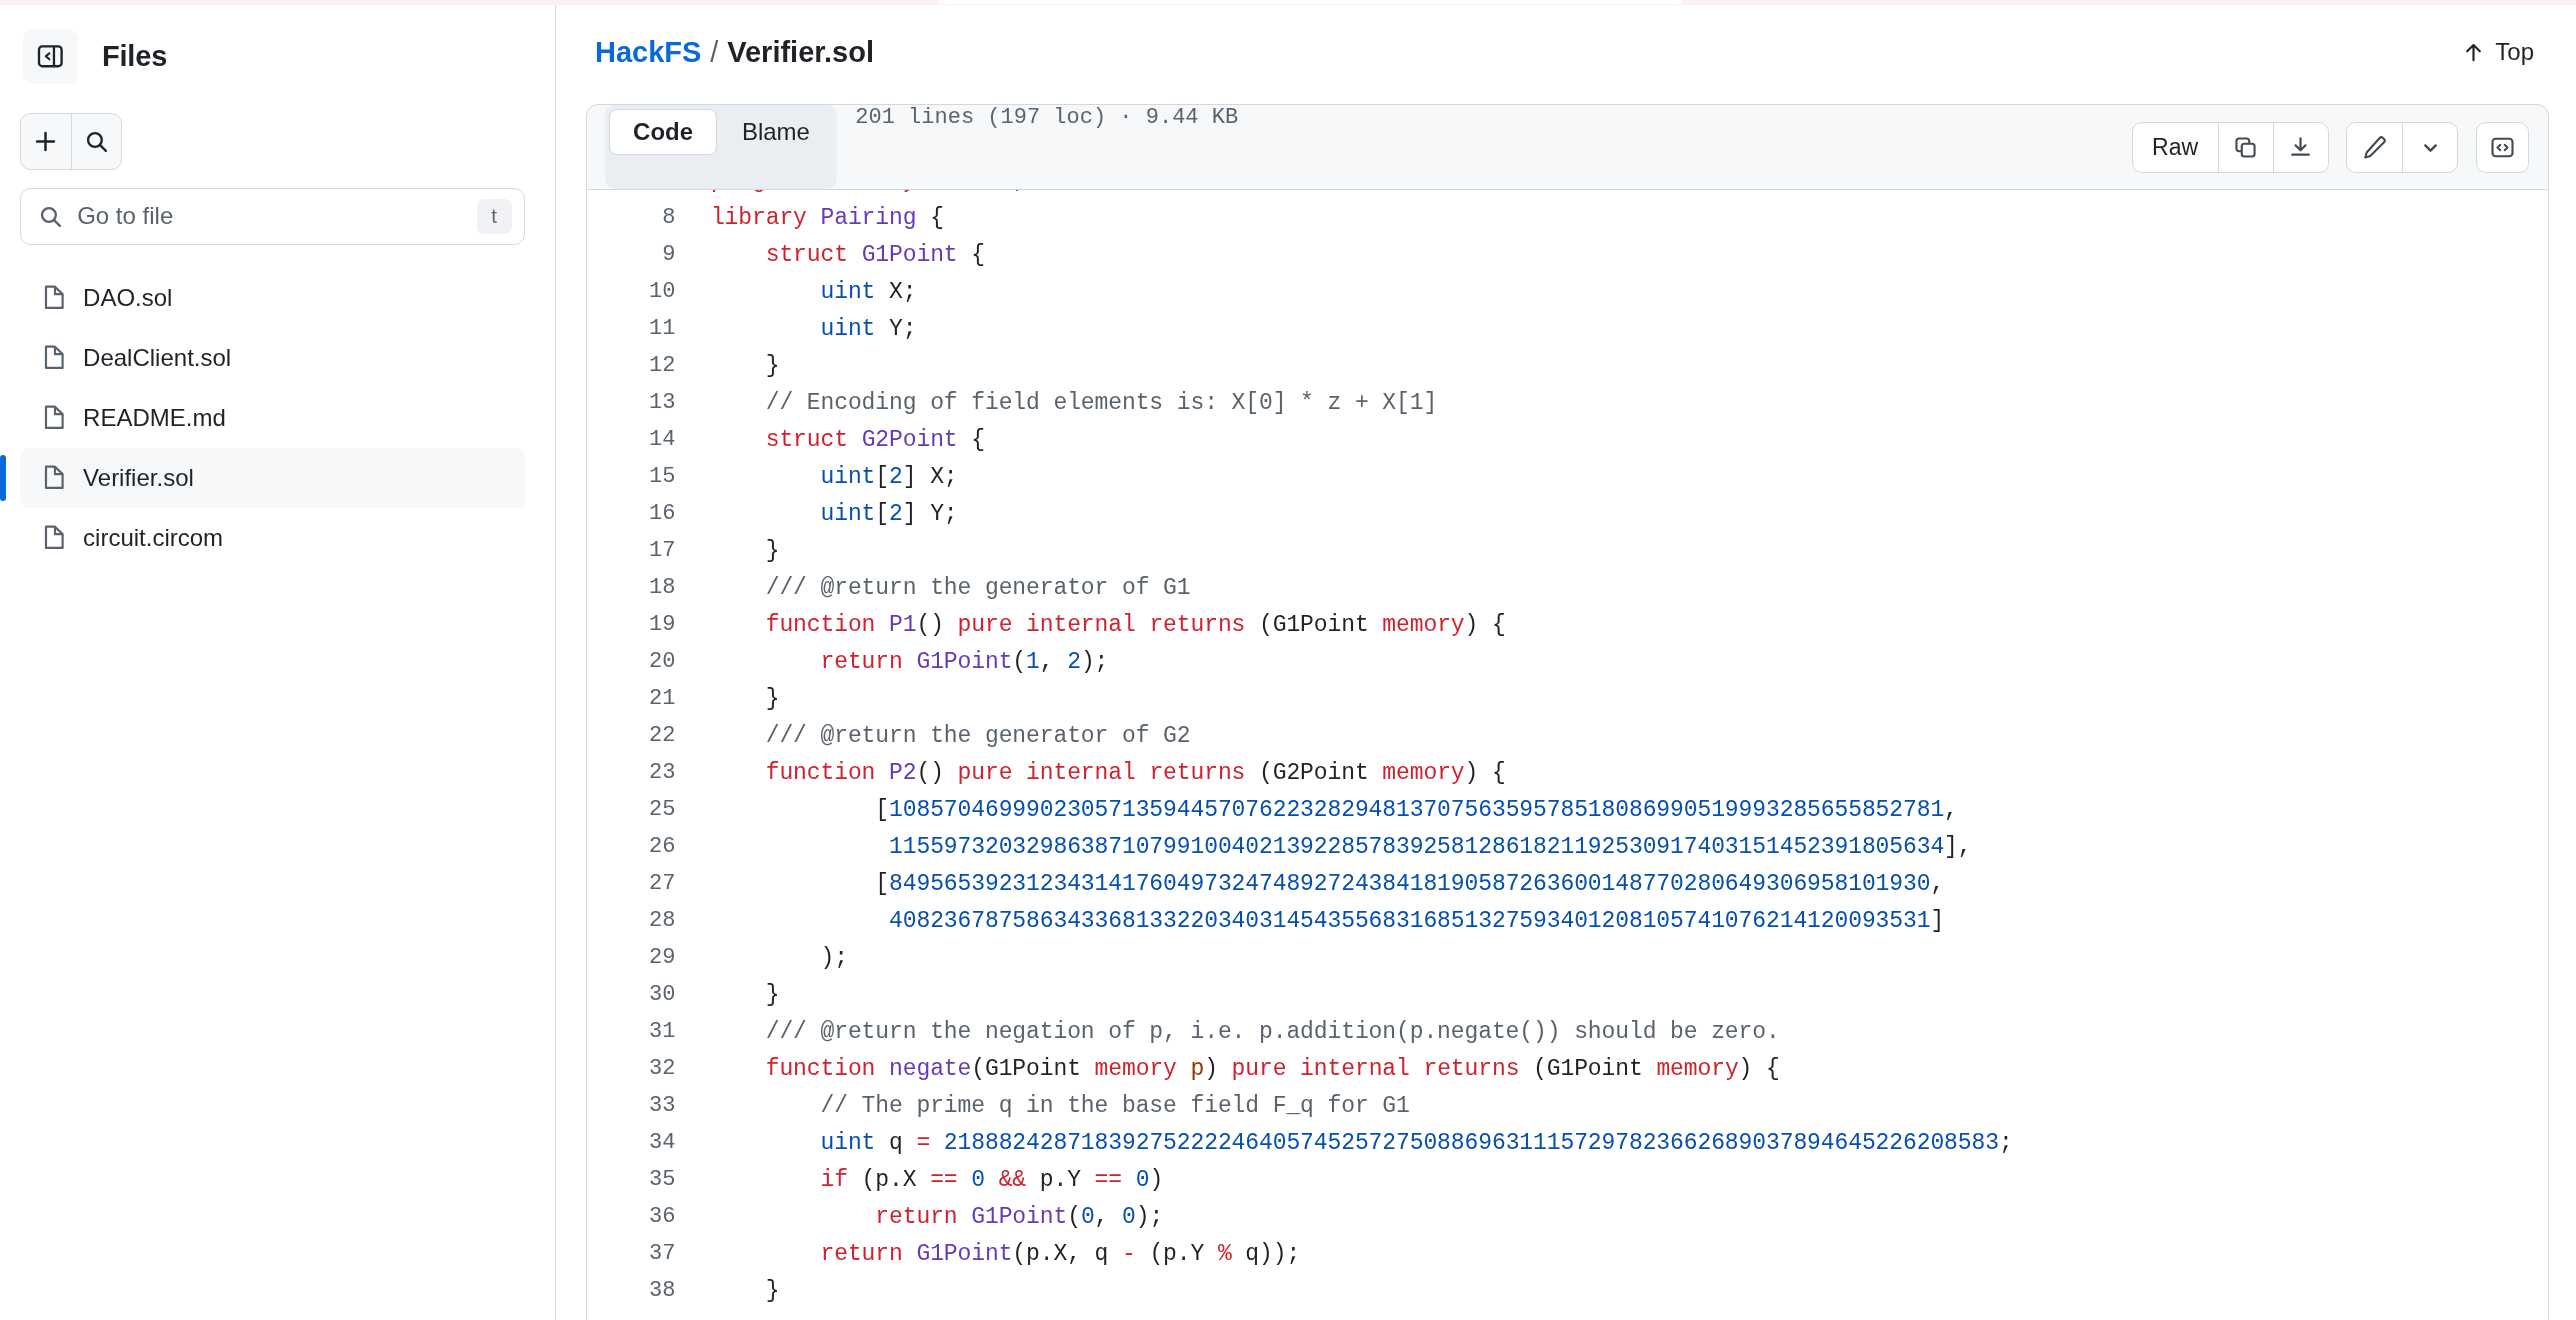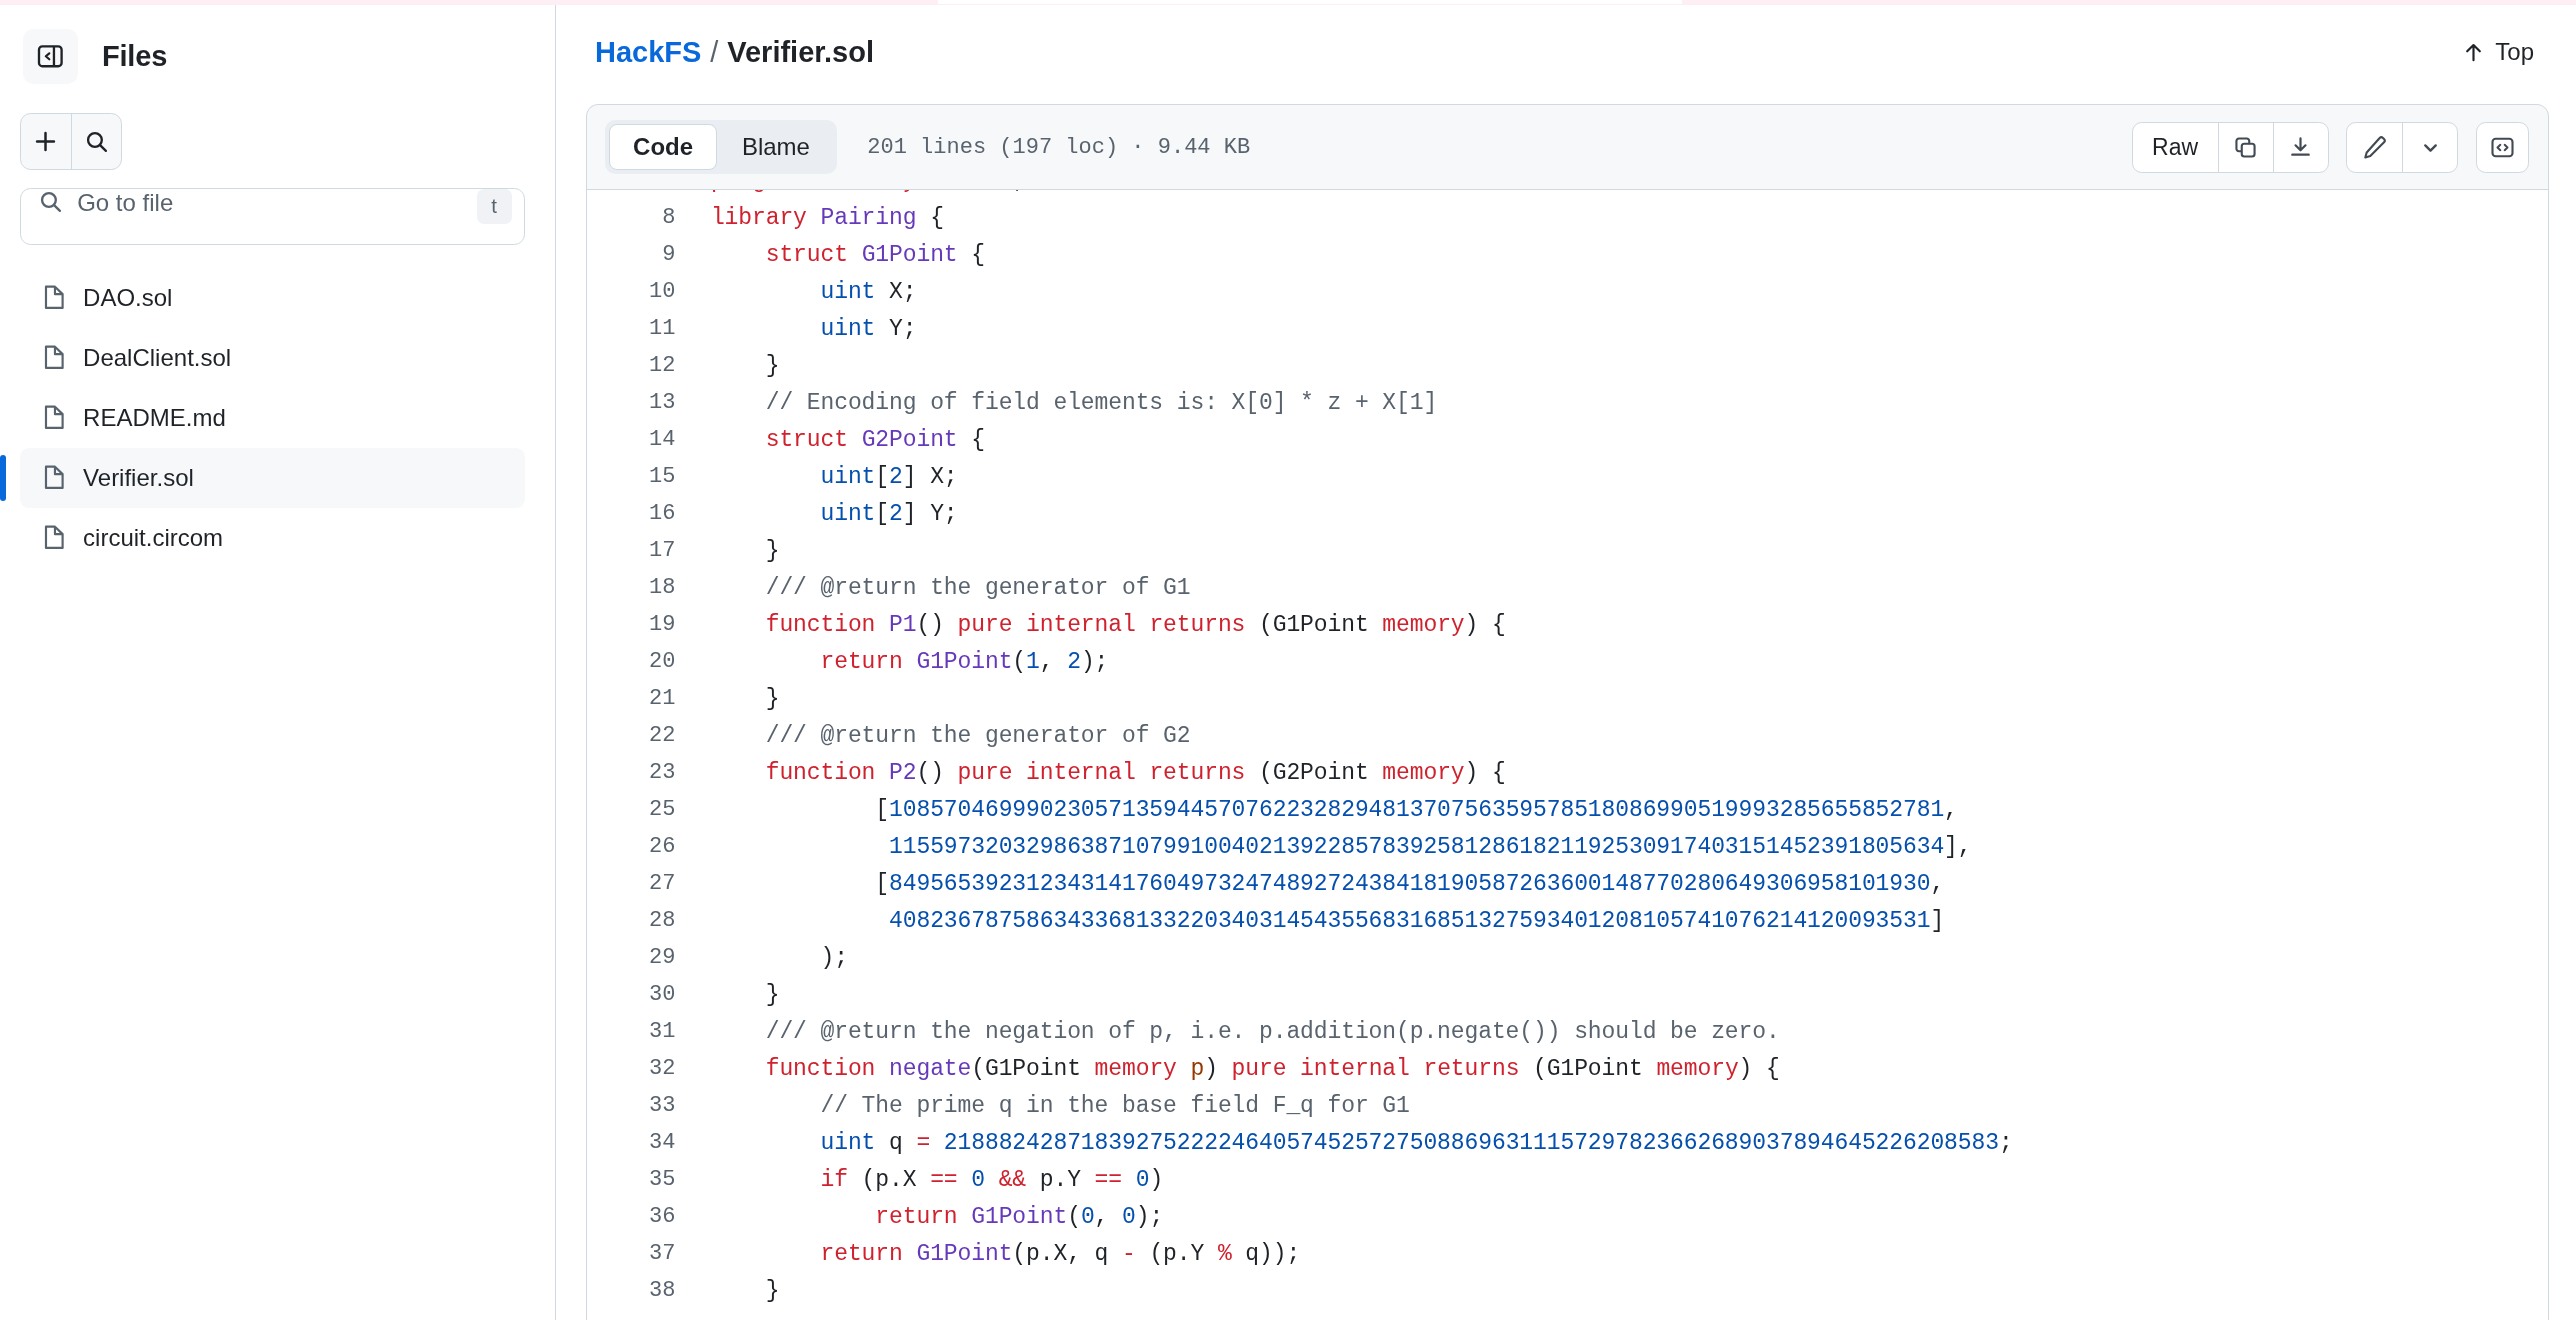--- a/index.html
+++ b/index.html
@@ -50,21 +50,21 @@
     display: flex; border: 0.9px solid #d1d9e0; border-radius: 10.6px; overflow: hidden;
     background: #f6f8fa; flex: 0 0 auto;
   }
   .icon-btn-sq {
     width: 50px; height: 55px; display: flex; align-items: center; justify-content: center; cursor: pointer;
   }
   .icon-btn-sq + .icon-btn-sq { border-left: 0.9px solid #d1d9e0; }
 
   .search-box {
     margin-top: 17.7px; height: 57px; border: 0.9px solid #d1d9e0; border-radius: 10.6px;
-    display: flex; align-items: flex-start; padding: 0 12.4px 0 17.7px; gap: 14px; cursor: text;
+    display: flex; align-items: center; padding: 0 12.4px 0 17.7px; gap: 14px; cursor: text;
     background: #ffffff;
   }
   .search-input {
     flex: 1 1 auto; border: none; outline: none; font-size: 24px;
     font-family: "Liberation Sans", sans-serif; color: #1f2328; background: transparent;
   }
   .search-input::placeholder { color: #59636e; }
   .kbd-hint {
     width: 35px; height: 35px; border-radius: 7px; background: #f0f2f5;
     display: flex; align-items: center; justify-content: center;
@@ -94,22 +94,22 @@
   .crumb-sep { color: #59636e; font-weight: 400; }
   .crumb-current { color: #1f2328; font-weight: 700; }
   .top-btn {
     display: flex; align-items: center; gap: 10.6px; font-size: 24px;
     color: #1f2328; cursor: pointer; padding-right: 7px;
   }
 
   .file-toolbar {
     height: 85px; border: 0.9px solid #d1d9e0; border-bottom: none;
     border-radius: 12.4px 12.4px 0 0; background: #f6f8fa;
-    margin: 0 26.6px 0 30px; display: flex; align-items: center;
-    padding: 0 19.5px 0 17.7px; gap: 16px;
+    margin: 0 26.6px 0 30px; display: flex; 
+    padding: 0 19.5px 0 17.7px; gap: 4px;
   }
   .seg {
     display: flex; background: #eaeef2; border-radius: 10.6px; padding: 4.4px; gap: 1.8px;
   }
   .seg-btn {
     padding: 0 23px; height: 46px; display: flex; align-items: center;
     font-size: 24px; color: #1f2328; border-radius: 8px; cursor: pointer;
     font-weight: 400;
   }
   .seg-btn.active { background: #ffffff; border: 0.9px solid #d1d9e0; font-weight: 600; }

